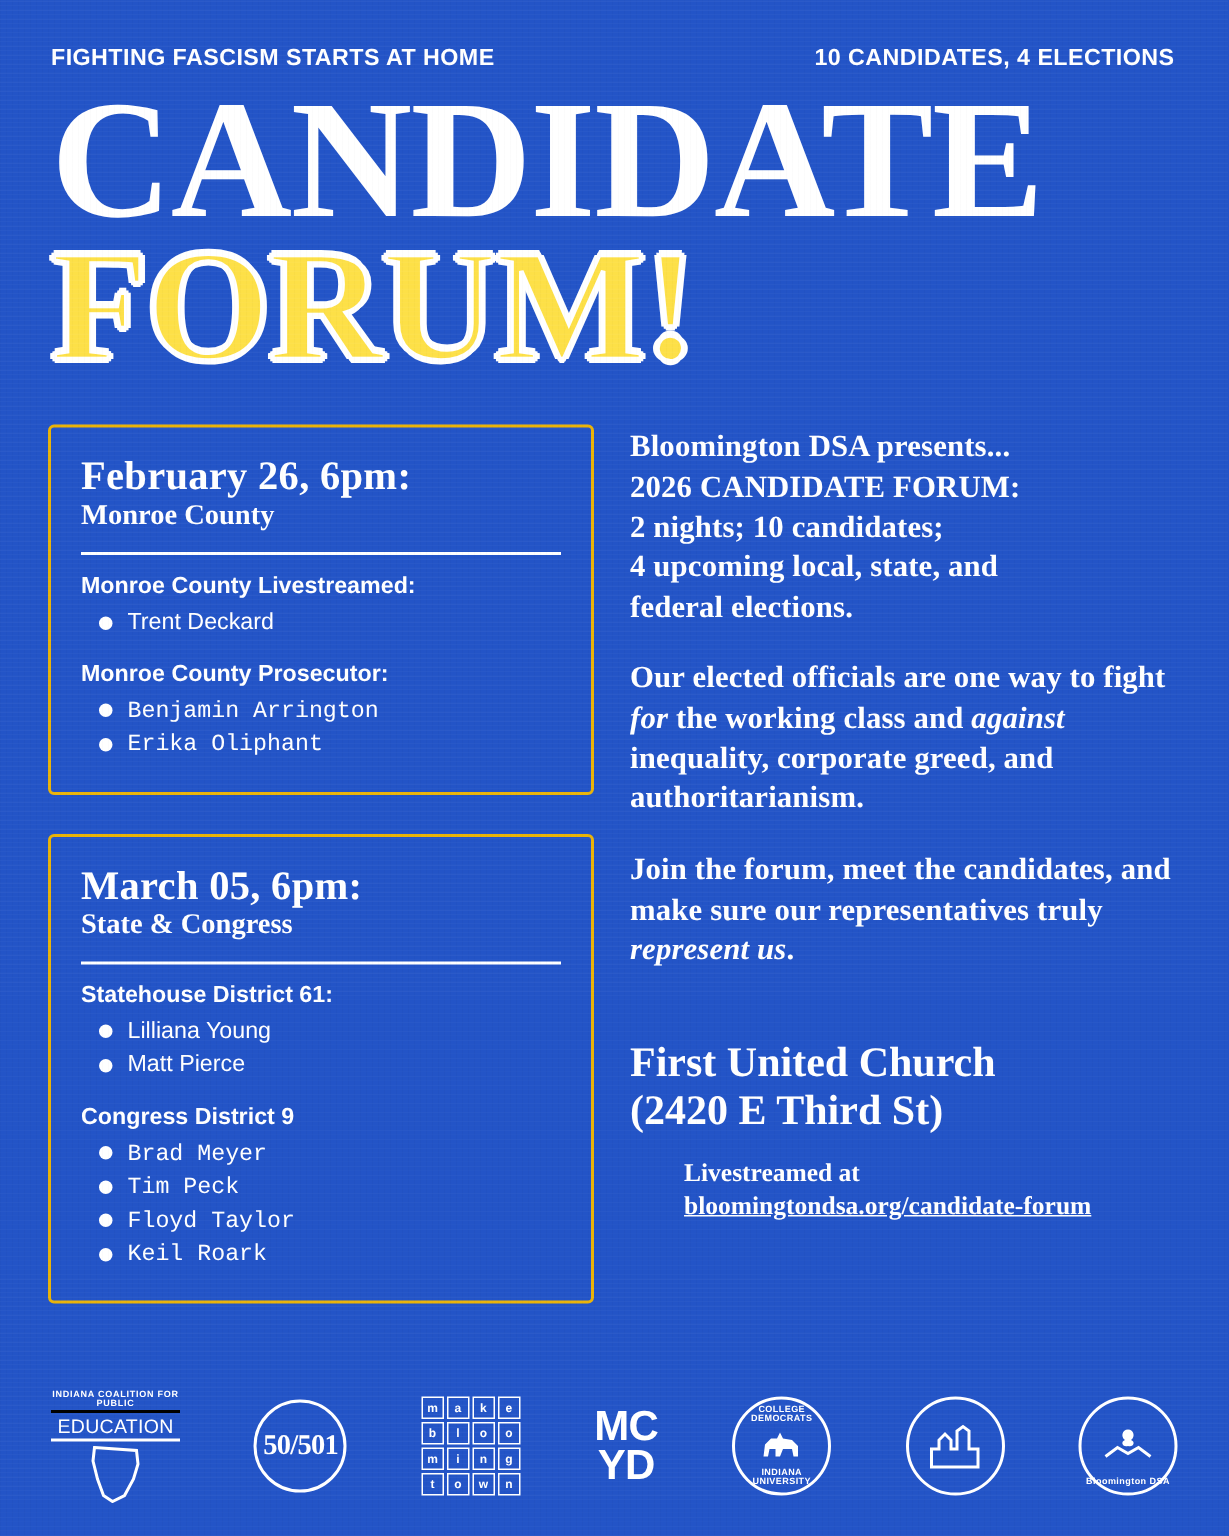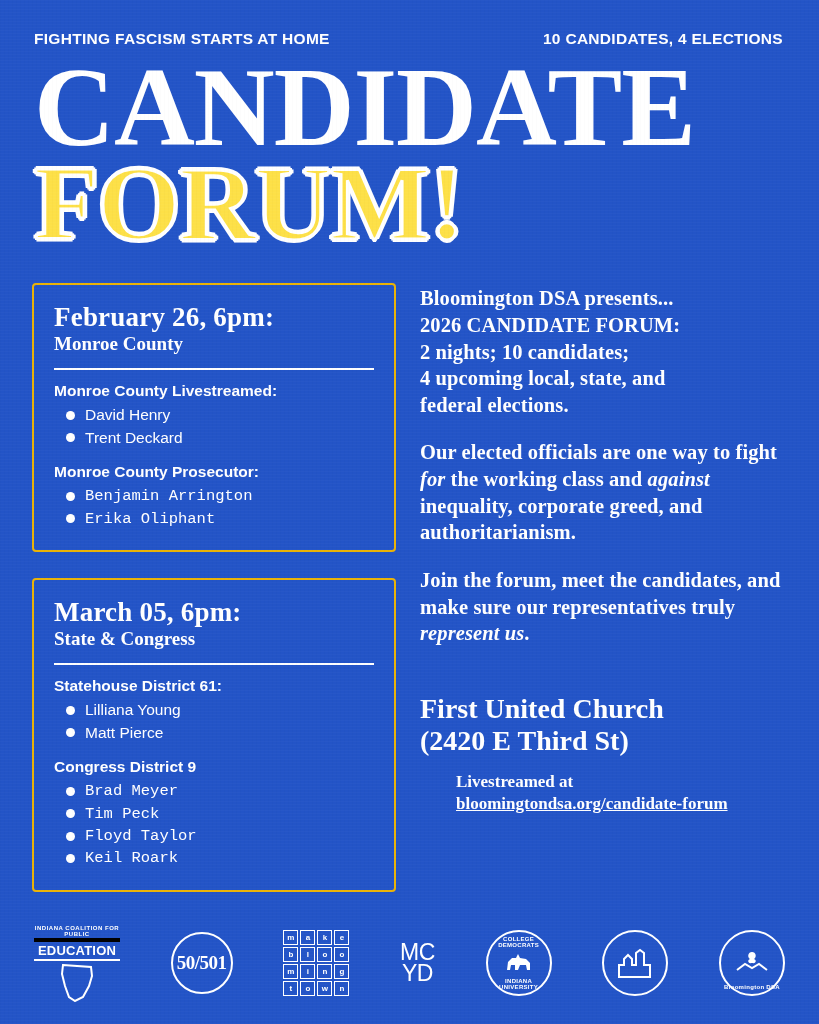--- a/index.html
+++ b/index.html
@@ -177,22 +177,22 @@
     align-items: center;
     justify-content: center;
     color: #fff;
     text-align: center;
   }
   .logo-ied { width: 86px; }
   .ied-top {
     font-size: 6px; font-weight: bold; letter-spacing: .5px; line-height: 1.1;
   }
   .ied-main {
-    font-size: 13px; font-weight: bold; letter-spacing: .2px;
-    border-top: 4px solid #000000; border-bottom: 2px solid #fff;
+    font-size: 13px; font-weight: normal; letter-spacing: .2px;
+    border-top: 2px solid #000000; border-bottom: 2px solid #fff;
     padding: 1px 0; width: 100%;
   }
   .ied-state { margin-top: 3px; }
 
   .logo-5050 {
     width: 62px; height: 62px;
     border: 2px solid #fff;
     border-radius: 50%;
     display: flex; align-items: center; justify-content: center;
     font-family: "Liberation Serif", serif;
@@ -202,21 +202,21 @@
   .logo-mbb { display: grid; grid-template-columns: repeat(4, 15px); gap: 2px; }
   .logo-mbb span {
     width: 15px; height: 15px;
     border: 1px solid #fff;
     font-size: 8px;
     display: flex; align-items: center; justify-content: center;
     font-weight: bold;
   }
   .logo-mcyd {
     font-family: "Liberation Sans", sans-serif;
-    font-weight: normal; font-size: 23px; line-height: .95; letter-spacing: -.5px;
+    font-weight: bold; font-size: 28px; line-height: .95; letter-spacing: -.5px;
   }
   .logo-circle {
     width: 66px; height: 66px;
     border: 2px solid #fff; border-radius: 50%;
     display: flex; align-items: center; justify-content: center;
     position: relative;
     font-size: 7px; font-weight: bold;
   }
   .logo-circle .ring-text {
     position: absolute; bottom: 4px; left: 0; right: 0;
@@ -246,24 +246,20 @@
 
     <div class="col-left">
 
       <div class="card">
         <div class="card-date">February 26, 6pm:</div>
         <div class="card-sub">Monroe County</div>
         <div class="rule"></div>
 
         <div class="race-title">Monroe County Livestreamed:</div>
         <ul class="names">
-          <li>
-              <span class="bullet"></span>
-              <span>David Henry</span>
-            </li>
           <li>
               <span class="bullet"></span>
               <span>Trent Deckard</span>
             </li>
         </ul>
 
         <div class="race-title">Monroe County Prosecutor:</div>
         <ul class="names last">
           <li>
               <span class="bullet"></span>

